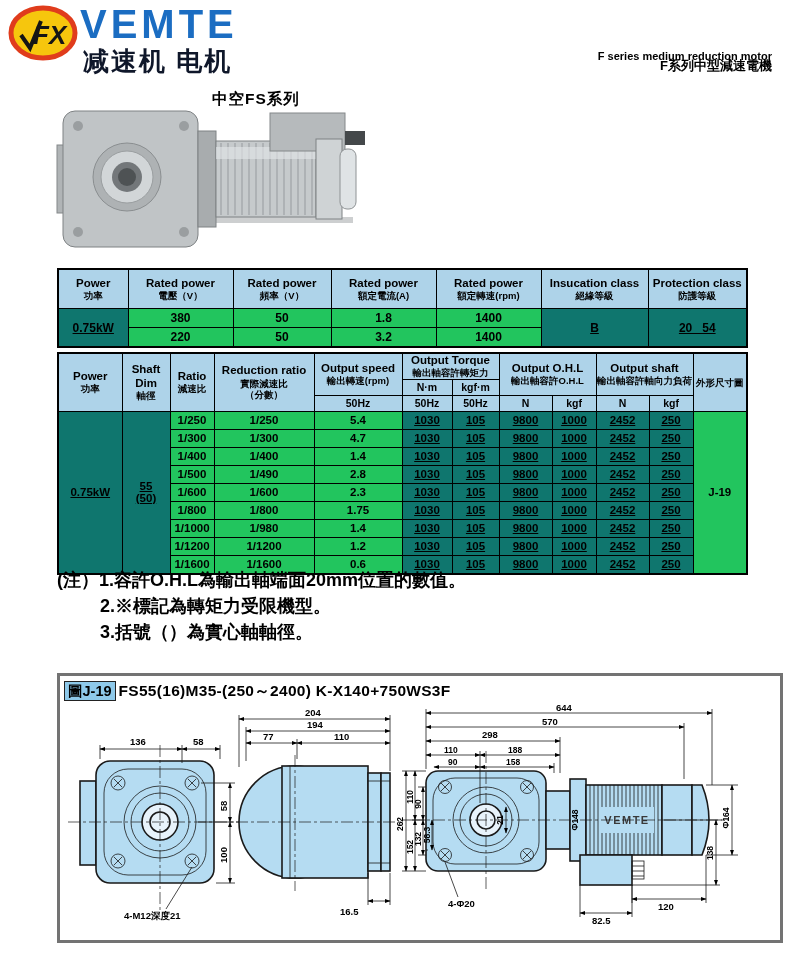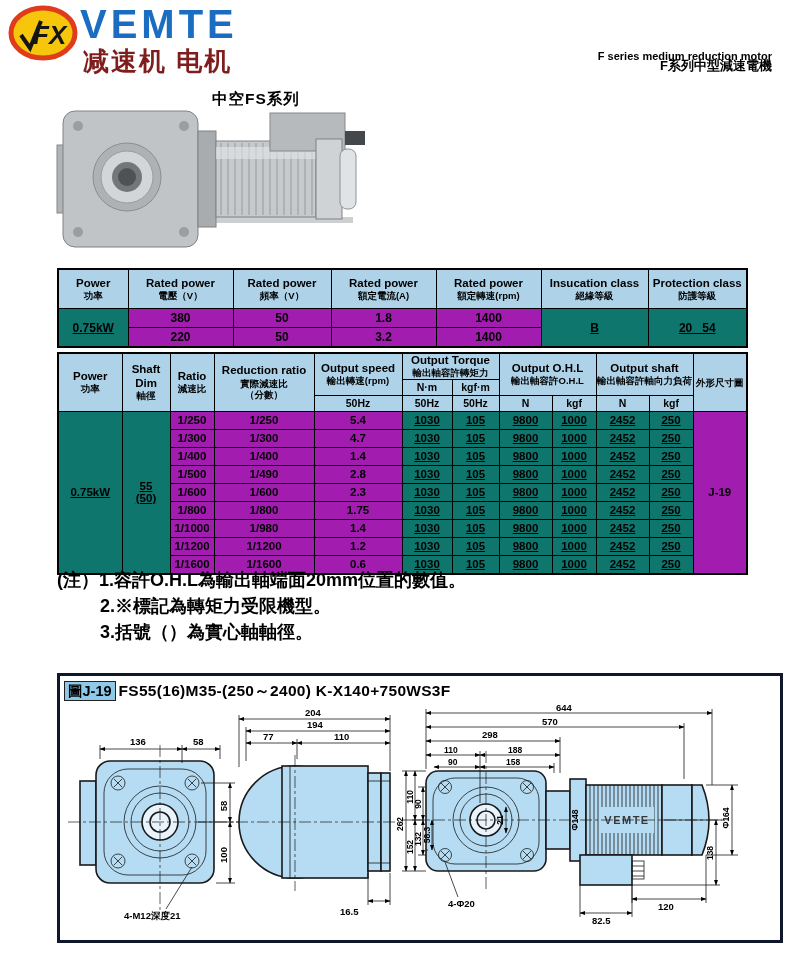--- a/index.html
+++ b/index.html
@@ -2,50 +2,50 @@
 <html><head>
 <meta charset="utf-8">
 <style>
   html,body{margin:0;padding:0;}
   body{width:800px;height:963px;background:#fff;position:relative;
        font-family:"Liberation Sans",sans-serif;color:#000;overflow:hidden;}
   .abs{position:absolute;}
 
   
   .brand{left:80px;top:2px;font-size:40px;font-weight:bold;color:#1b6dc2;letter-spacing:4px;}
-  .brand-sub{left:83px;top:44px;font-size:26px;font-weight:bold;color:#7f1d1d;letter-spacing:2px;}
+  .brand-sub{left:83px;top:44px;font-size:26px;font-weight:bold;color:#0f172a;letter-spacing:2px;}
   .title-en{right:28px;top:50px;font-size:11px;font-weight:bold;}
   .title-cn{right:28px;top:57px;font-size:13px;font-weight:bold;}
   .series-label{left:212px;top:89px;font-size:15.5px;font-weight:bold;letter-spacing:1px;}
 
   
   table{border-collapse:collapse;table-layout:fixed;border:2px solid #000;}
   td{border:1px solid #000;text-align:center;vertical-align:middle;
      font-weight:bold;padding:0;overflow:hidden;}
   .blue{background:#0f766e;text-decoration:underline;}
-  .wh{background:#a21caf;}
+  .wh{background:#22c55e;}
   .en{font-size:11.5px;line-height:1.15;}
   .cn{font-size:9.5px;line-height:1.2;}
   .t1{left:57px;top:268px;width:689px;}
   .t1 .hd td{height:38px;background:#aed3e9;}
   .t1 .dr td{height:18px;font-size:12px;}
   .t1 .big{font-size:14px;}
   .pre{white-space:pre;}
   .t2{left:57px;top:352px;width:689px;}
   .t2 .hA td{background:#aed3e9;}
   .t2 .hB td,.t2 .hC td{background:#aed3e9;font-size:10.5px;height:15px;}
   .t2 .dr td{height:17px;font-size:11.5px;}
   .t2 .pw{font-size:12.5px;}
 
   
   .notes{left:57px;top:567px;font-size:18px;font-weight:bold;line-height:1.45;}
   .notes .ind{padding-left:43px;}
 
   
-  .dbox{left:57px;top:673px;width:720px;height:264px;border:3px solid #0f172a;background:#fff;}
+  .dbox{left:57px;top:673px;width:720px;height:264px;border:3px solid #737373;background:#fff;}
   .dtitle{display:flex;align-items:center;gap:3px;padding:3px 4px 0 4px;height:24px;}
   .dref{background:#8ec9ea;border:1px solid #222;font-size:14.5px;font-weight:bold;
         padding:0 3px;line-height:18px;}
   .dmodel{font-size:15.5px;font-weight:bold;letter-spacing:.3px;}
 
   
   .ln{stroke:#1a1a1a;stroke-width:1.6;fill:none;}
   .fillb{fill:#b5dcf2;}
   .fillw{fill:#e8f3fb;}
   .thin{stroke:#1a1a1a;stroke-width:.8;fill:none;}

